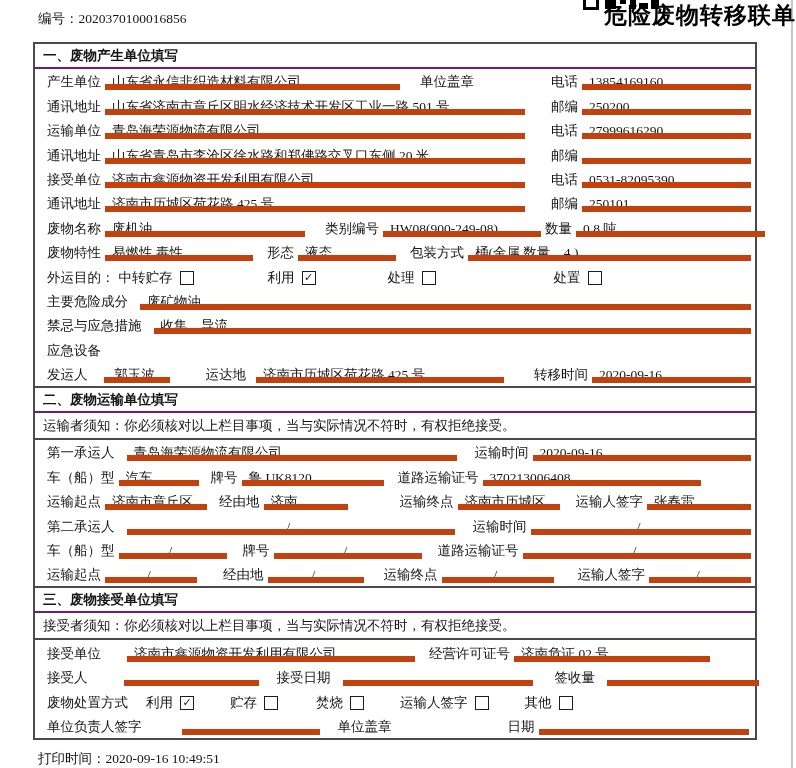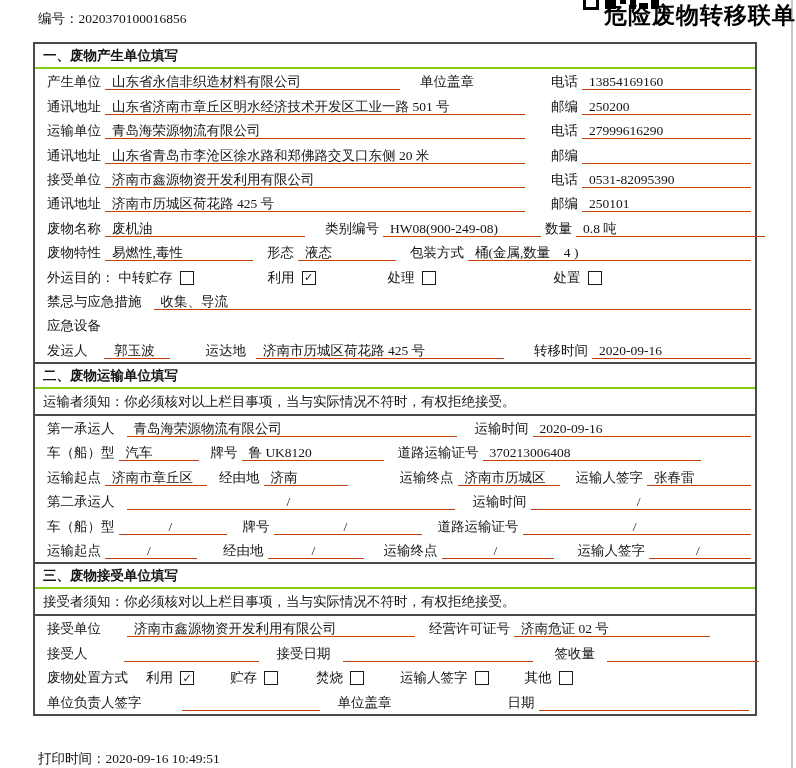--- a/index.html
+++ b/index.html
@@ -21,31 +21,31 @@
   .qr .b{position:absolute;background:#000;top:0;}
   .qr .frame{position:absolute;left:0;top:-4px;width:10px;height:8px;border:3px solid #000;background:#fff;}
   
   .form{
     position:absolute;left:33px;top:42px;width:724px;
     border:2px solid #4a4a4a;background:#fff;box-sizing:border-box;
   }
   .sec-title{
     font-family:"Liberation Sans","DejaVu Sans",sans-serif;
     font-weight:bold;font-size:13.5px;height:22px;line-height:22px;
-    padding:1px 6px 0 8px;border-bottom:2px solid #84cc16;
+    padding:1px 6px 0 8px;border-bottom:2px solid #701a75;
   }
   .sec-top{border-top:2px solid #4a4a4a;}
   .notice{height:24px;line-height:24px;padding:1px 6px 0 8px;border-bottom:2px solid #4a4a4a;white-space:nowrap;}
   .row{
     display:flex;align-items:flex-end;height:24.4px;
     padding:0 4px 3px 8px;box-sizing:border-box;white-space:nowrap;
   }
   .lbl{flex:none;padding:0 4px;line-height:17px;}
   .uv{
-    border-bottom:1px solid #c2410c;line-height:17px;height:17px;
+    border-bottom:6px solid #c2410c;line-height:17px;height:17px;
     padding:0 4px 8px 7px;box-sizing:border-box;overflow:hidden;flex:none;
   }
   .grow{flex:1 1 auto;}
   .c{text-align:center;padding-left:0;}
   .rgroup{margin-left:auto;width:204px;display:flex;align-items:flex-end;flex:none;}
   .opt{display:inline-flex;align-items:flex-end;flex:none;}
   .opt-label{line-height:17px;}
   .cb{
     width:12px;height:12px;border:1.4px solid #1d1d1d;margin-left:7px;margin-bottom:1px;
     display:inline-flex;align-items:center;justify-content:center;flex:none;
@@ -173,20 +173,24 @@
         </span>
     </span>
     <span class="opt" style="margin-left:118px">
       <span class="opt-label">处置</span>
       <span class="cb">
           <span></span>
         </span>
     </span>
   </div>
 
+  <div class="row">
+    <span class="lbl">主要危险成分</span>
+    <span class="uv grow" style="margin-left:8px">废矿物油</span>
+  </div>
 
   <div class="row">
     <span class="lbl">禁忌与应急措施</span>
     <span class="uv grow" style="margin-left:8px">收集、导流</span>
   </div>
 
   <div class="row">
     <span class="lbl">应急设备</span>
   </div>
 

